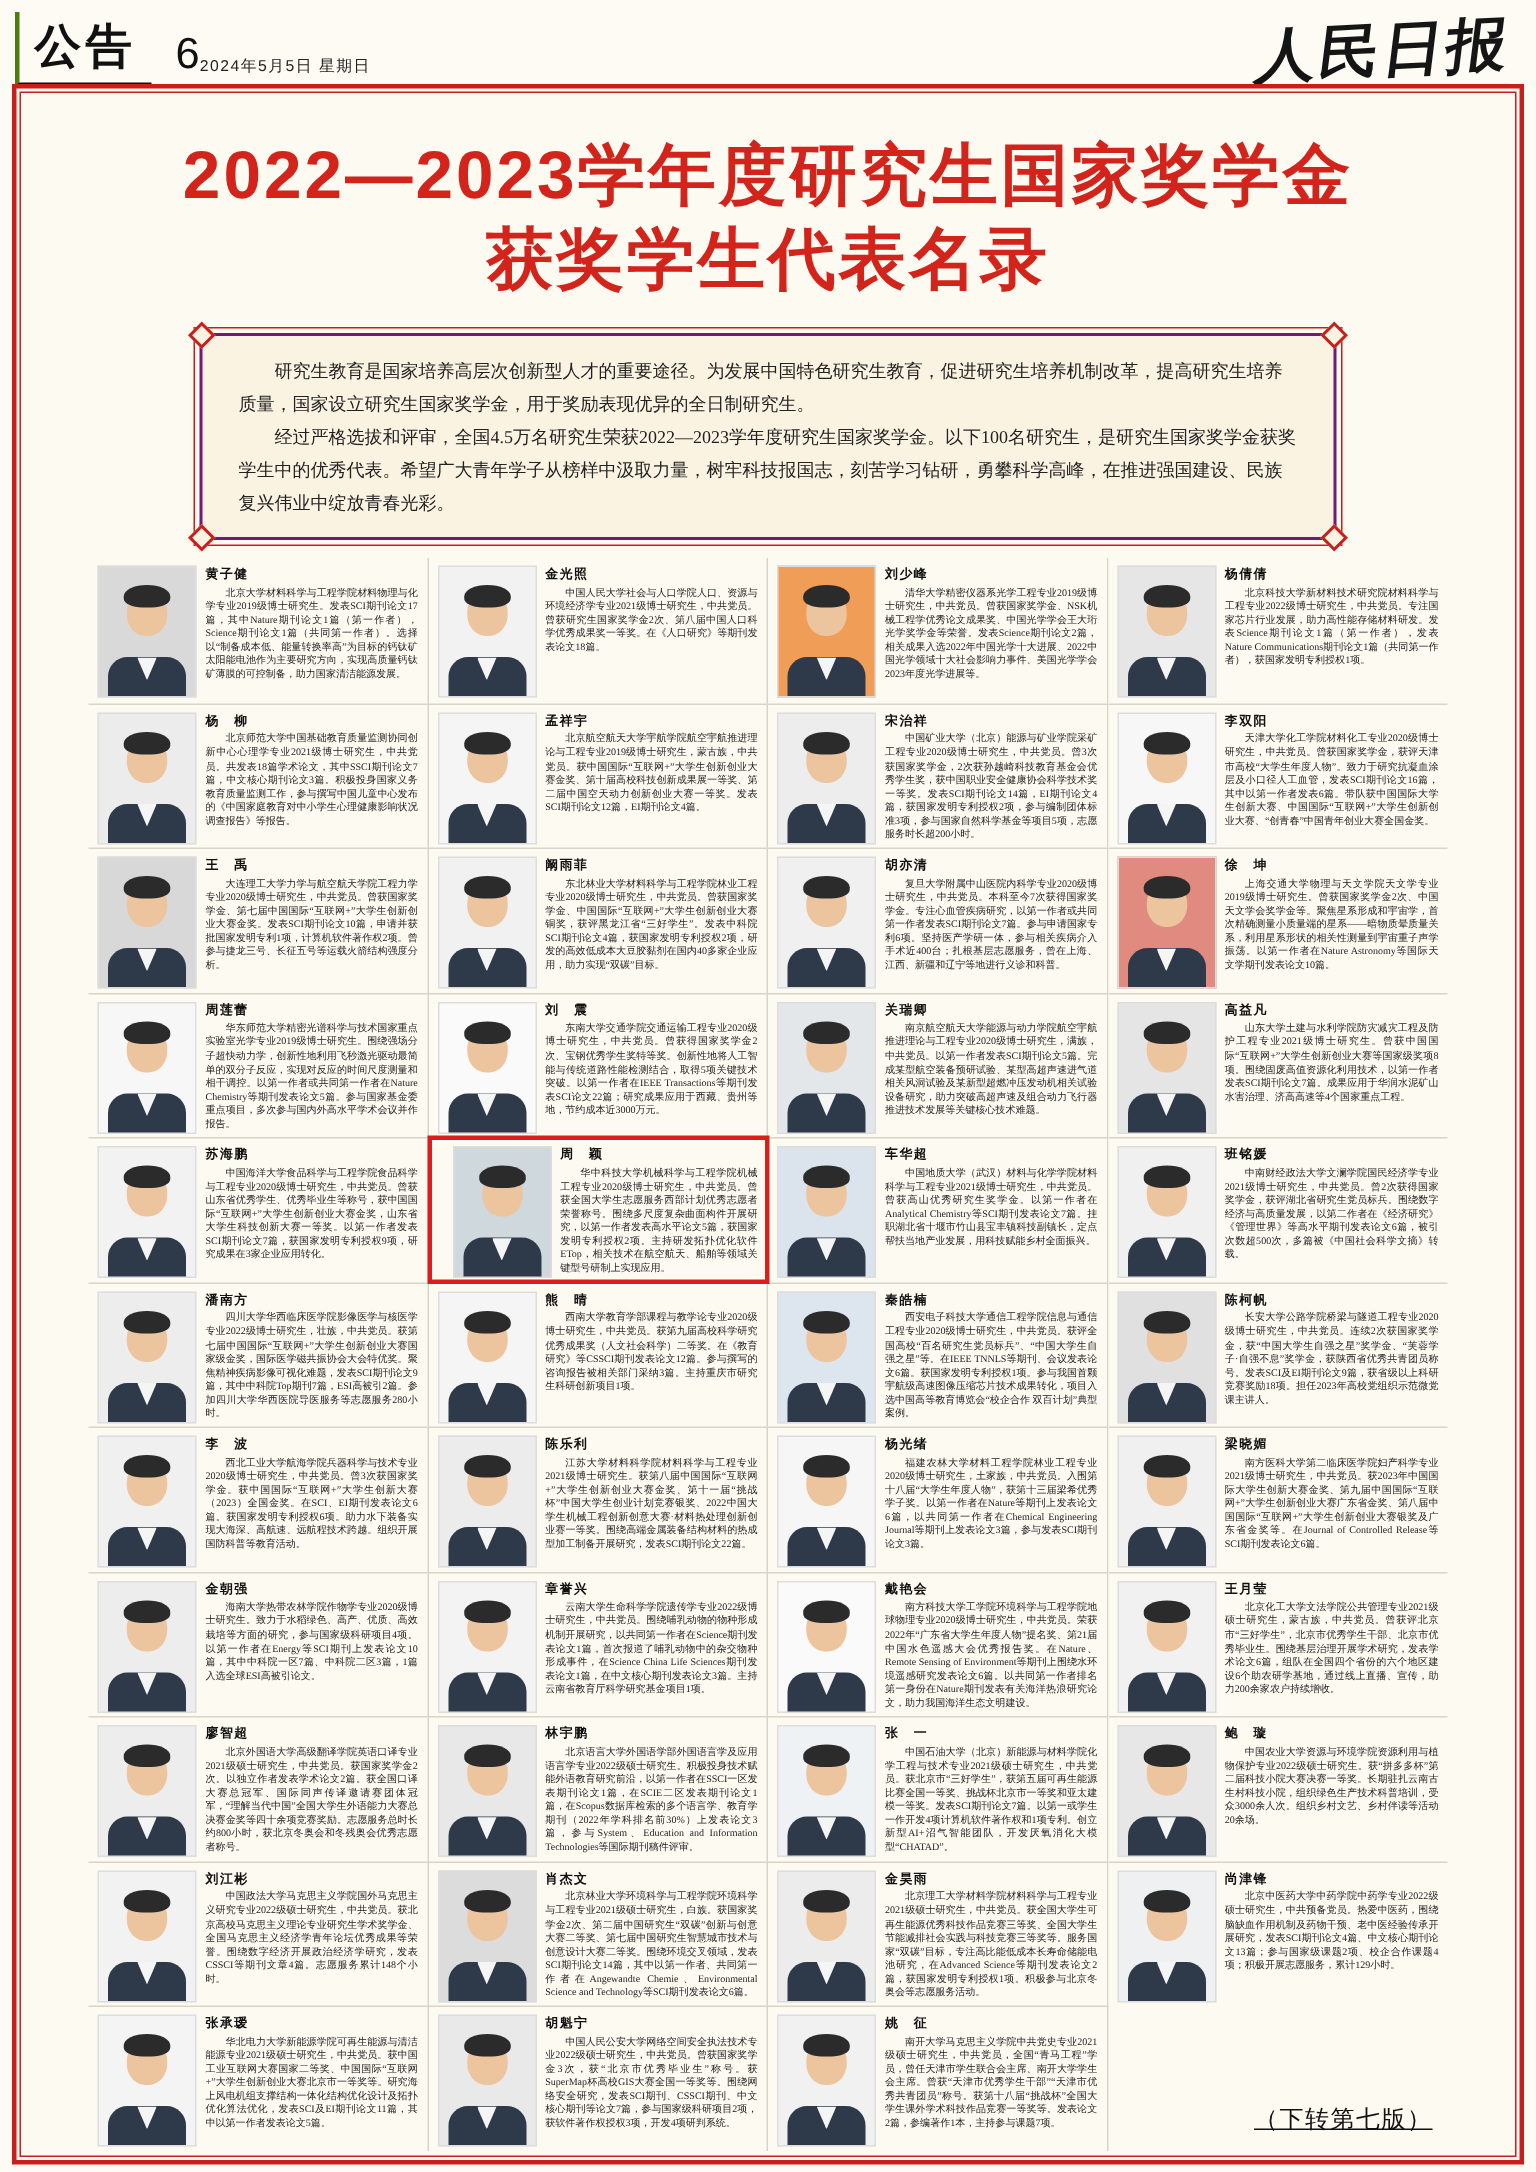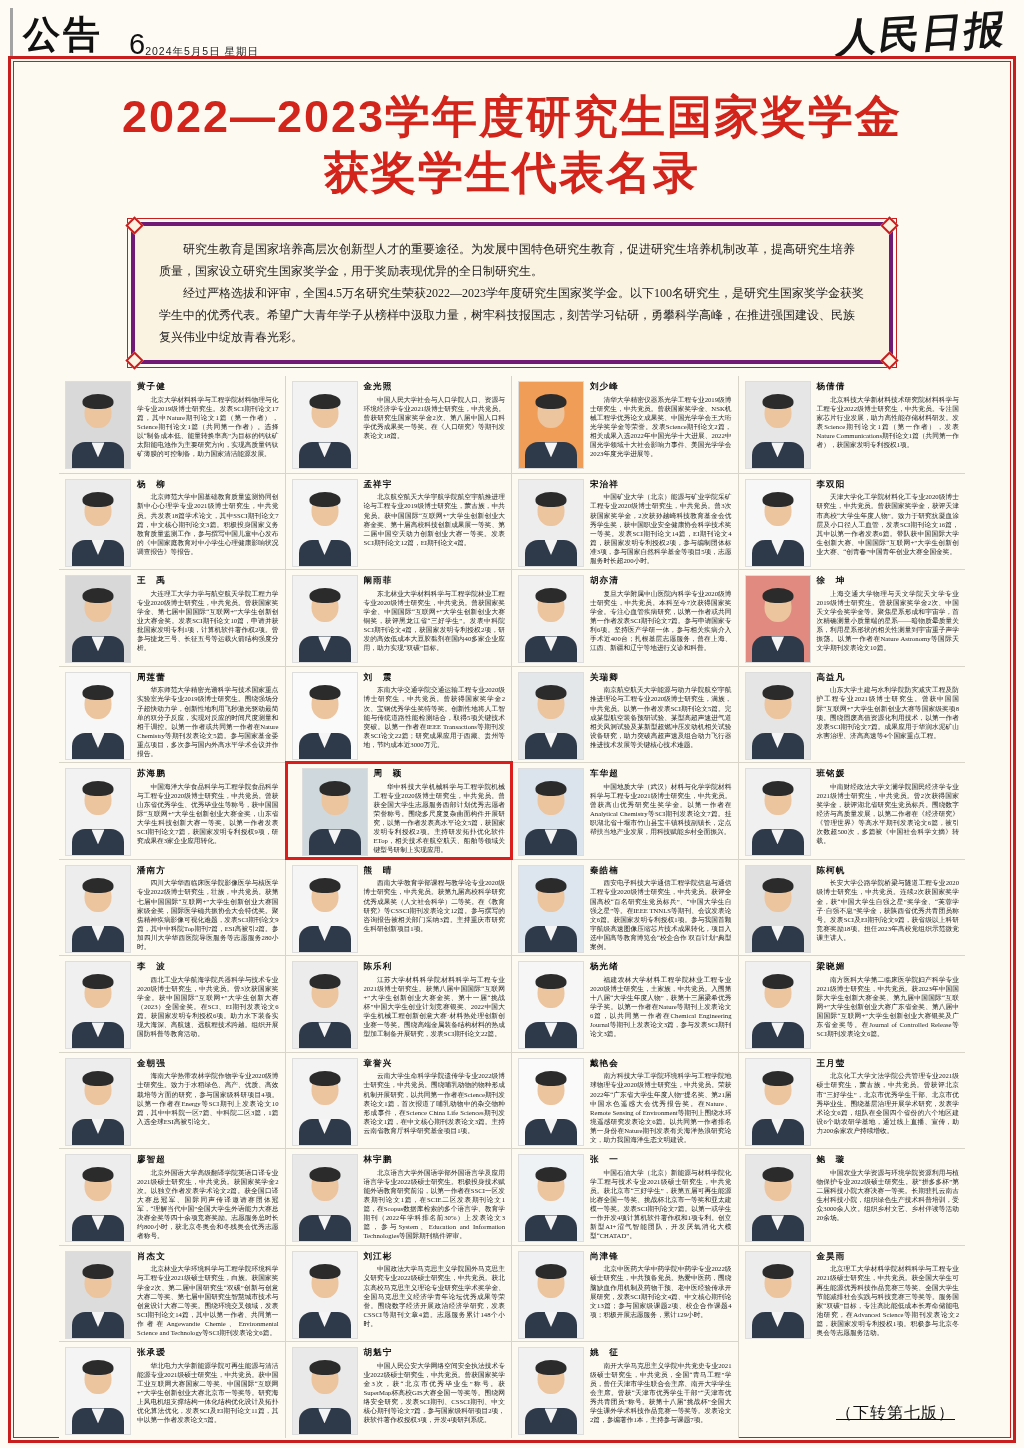--- a/index.html
+++ b/index.html
@@ -1,33 +1,33 @@
 <!DOCTYPE html>
 <html><head>
 <meta charset="utf-8">
 <style>
   html,body{margin:0;padding:0;}
   body{width:1024px;height:1448px;position:relative;background:#fdfbf4;font-family:"Liberation Serif",serif;overflow:hidden;}
   
   .masthead{position:absolute;top:6px;left:10px;right:12px;height:48px;}
   .section-wrap{position:absolute;left:0;top:2px;display:flex;align-items:flex-end;}
-  .section-title{font-family:"Liberation Sans",sans-serif;font-size:37px;font-weight:bold;color:#111;
-    border-left:3px solid #a3a3a3;border-bottom:2px solid #111;padding:2px 10px 3px 10px;letter-spacing:3px;}
+  .section-title{font-family:"Liberation Sans",sans-serif;font-size:31px;font-weight:bold;color:#111;
+    border-left:3px solid #4d7c0f;border-bottom:2px solid #111;padding:2px 10px 3px 10px;letter-spacing:3px;}
   .page-no{font-family:"Liberation Sans",sans-serif;font-size:29px;color:#111;margin-left:16px;padding-bottom:4px;}
   .date-line{font-family:"Liberation Sans",sans-serif;font-size:10.5px;color:#222;padding-bottom:6px;letter-spacing:1px;}
   .paper-logo{position:absolute;right:6px;top:0px;font-family:"DejaVu Serif",serif;font-size:40px;font-weight:bold;color:#151515;
     transform:skewX(-10deg) rotate(-3deg);letter-spacing:2px;}
   
   .frame{position:absolute;left:8px;right:8px;top:56px;bottom:5px;border:3px solid #c81e1e;background:#fdfaf2;}
   .frame::before{content:"";position:absolute;inset:2px;border:1px solid #c81e1e;pointer-events:none;}
   
   .main-title{margin:30px 20px 0;text-align:center;color:#d3241c;font-family:"Liberation Sans",sans-serif;
     font-weight:bold;font-size:45px;line-height:1.25;letter-spacing:2px;}
   
-  .intro-box{width:706px;margin:20px auto 0;border:4px solid #701a75;outline:1px solid #c81e1e;outline-offset:3px;
+  .intro-box{width:706px;margin:20px auto 0;border:2px solid #701a75;outline:1px solid #c81e1e;outline-offset:3px;
     background:#fbf3e2;padding:12px 24px;position:relative;}
   .corner{position:absolute;width:9px;height:9px;border:2px solid #c81e1e;background:#fbf3e2;transform:rotate(45deg);}
   .corner.tl{top:-7px;left:-7px;} .corner.tr{top:-7px;right:-7px;}
   .corner.bl{bottom:-7px;left:-7px;} .corner.br{bottom:-7px;right:-7px;}
   .intro-box p{margin:0;font-size:12px;line-height:1.85;text-indent:2em;color:#222;}
   
   .grid{margin:12px 48px 0;display:grid;grid-template-columns:repeat(4,1fr);grid-auto-rows:96.5px;}
   .cell{display:flex;padding:5px 6px 0 6px;overflow:hidden;border-top:1px solid #d9d4c8;border-right:1px solid #d9d4c8;position:relative;background:#fdfaf2;}
   .cell:nth-child(-n+4){border-top:none;}
   .cell:nth-child(4n){border-right:none;}
@@ -427,60 +427,60 @@
         <div class="photo" style="background: rgb(231, 231, 231);">
           <div class="ph-head"></div>
           <div class="ph-body"></div>
         </div>
         <div class="txt">
           <div class="s-name">鲍　璇</div>
           <div class="s-bio">中国农业大学资源与环境学院资源利用与植物保护专业2022级硕士研究生。获“拼多多杯”第二届科技小院大赛决赛一等奖。长期驻扎云南古生村科技小院，组织绿色生产技术科普培训，受众3000余人次。组织乡村文艺、乡村伴读等活动20余场。</div>
         </div>
       </div>
       <div class="cell">
+        <div class="photo" style="background: rgb(242, 242, 242);">
+          <div class="ph-head"></div>
+          <div class="ph-body"></div>
+        </div>
+        <div class="txt">
+          <div class="s-name">刘江彬</div>
+          <div class="s-bio">中国政法大学马克思主义学院国外马克思主义研究专业2022级硕士研究生，中共党员。获北京高校马克思主义理论专业研究生学术奖学金、全国马克思主义经济学青年论坛优秀成果等荣誉。围绕数字经济开展政治经济学研究，发表CSSCI等期刊文章4篇。志愿服务累计148个小时。</div>
+        </div>
+      </div>
+      <div class="cell">
         <div class="photo" style="background: rgb(220, 220, 220);">
           <div class="ph-head"></div>
           <div class="ph-body"></div>
         </div>
         <div class="txt">
           <div class="s-name">肖杰文</div>
           <div class="s-bio">北京林业大学环境科学与工程学院环境科学与工程专业2021级硕士研究生，白族。获国家奖学金2次、第二届中国研究生“双碳”创新与创意大赛二等奖、第七届中国研究生智慧城市技术与创意设计大赛二等奖。围绕环境交叉领域，发表SCI期刊论文14篇，其中以第一作者、共同第一作者在Angewandte Chemie、Environmental Science and Technology等SCI期刊发表论文6篇。</div>
         </div>
       </div>
       <div class="cell">
-        <div class="photo" style="background: rgb(242, 242, 242);">
-          <div class="ph-head"></div>
-          <div class="ph-body"></div>
-        </div>
-        <div class="txt">
-          <div class="s-name">刘江彬</div>
-          <div class="s-bio">中国政法大学马克思主义学院国外马克思主义研究专业2022级硕士研究生，中共党员。获北京高校马克思主义理论专业研究生学术奖学金、全国马克思主义经济学青年论坛优秀成果等荣誉。围绕数字经济开展政治经济学研究，发表CSSCI等期刊文章4篇。志愿服务累计148个小时。</div>
+        <div class="photo" style="background: rgb(236, 236, 236);">
+          <div class="ph-head"></div>
+          <div class="ph-body"></div>
+        </div>
+        <div class="txt">
+          <div class="s-name">金昊雨</div>
+          <div class="s-bio">北京理工大学材料学院材料科学与工程专业2021级硕士研究生，中共党员。获全国大学生可再生能源优秀科技作品竞赛三等奖、全国大学生节能减排社会实践与科技竞赛三等奖等。服务国家“双碳”目标，专注高比能低成本长寿命储能电池研究，在Advanced Science等期刊发表论文2篇，获国家发明专利授权1项。积极参与北京冬奥会等志愿服务活动。</div>
         </div>
       </div>
       <div class="cell">
         <div class="photo" style="background: rgb(238, 240, 242);">
           <div class="ph-head"></div>
           <div class="ph-body"></div>
         </div>
         <div class="txt">
           <div class="s-name">尚津锋</div>
           <div class="s-bio">北京中医药大学中药学院中药学专业2022级硕士研究生，中共预备党员。热爱中医药，围绕脑缺血作用机制及药物干预、老中医经验传承开展研究，发表SCI期刊论文4篇、中文核心期刊论文13篇；参与国家级课题2项、校企合作课题4项；积极开展志愿服务，累计129小时。</div>
         </div>
       </div>
       <div class="cell">
-        <div class="photo" style="background: rgb(236, 236, 236);">
-          <div class="ph-head"></div>
-          <div class="ph-body"></div>
-        </div>
-        <div class="txt">
-          <div class="s-name">金昊雨</div>
-          <div class="s-bio">北京理工大学材料学院材料科学与工程专业2021级硕士研究生，中共党员。获全国大学生可再生能源优秀科技作品竞赛三等奖、全国大学生节能减排社会实践与科技竞赛三等奖等。服务国家“双碳”目标，专注高比能低成本长寿命储能电池研究，在Advanced Science等期刊发表论文2篇，获国家发明专利授权1项。积极参与北京冬奥会等志愿服务活动。</div>
-        </div>
-      </div>
-      <div class="cell">
         <div class="photo" style="background: rgb(244, 244, 244);">
           <div class="ph-head"></div>
           <div class="ph-body"></div>
         </div>
         <div class="txt">
           <div class="s-name">张承瑷</div>
           <div class="s-bio">华北电力大学新能源学院可再生能源与清洁能源专业2021级硕士研究生，中共党员。获中国工业互联网大赛国家二等奖、中国国际“互联网+”大学生创新创业大赛北京市一等奖等。研究海上风电机组支撑结构一体化结构优化设计及拓扑优化算法优化，发表SCI及EI期刊论文11篇，其中以第一作者发表论文5篇。</div>
         </div>
       </div>
       <div class="cell">

